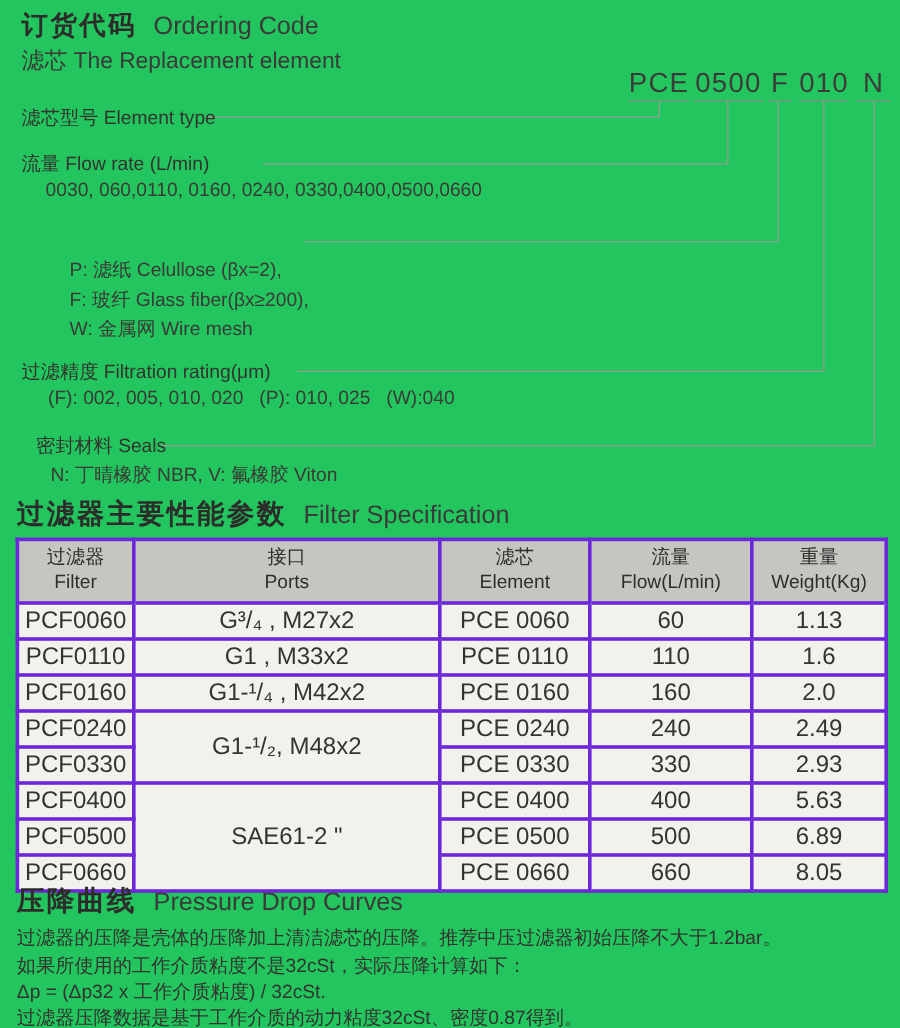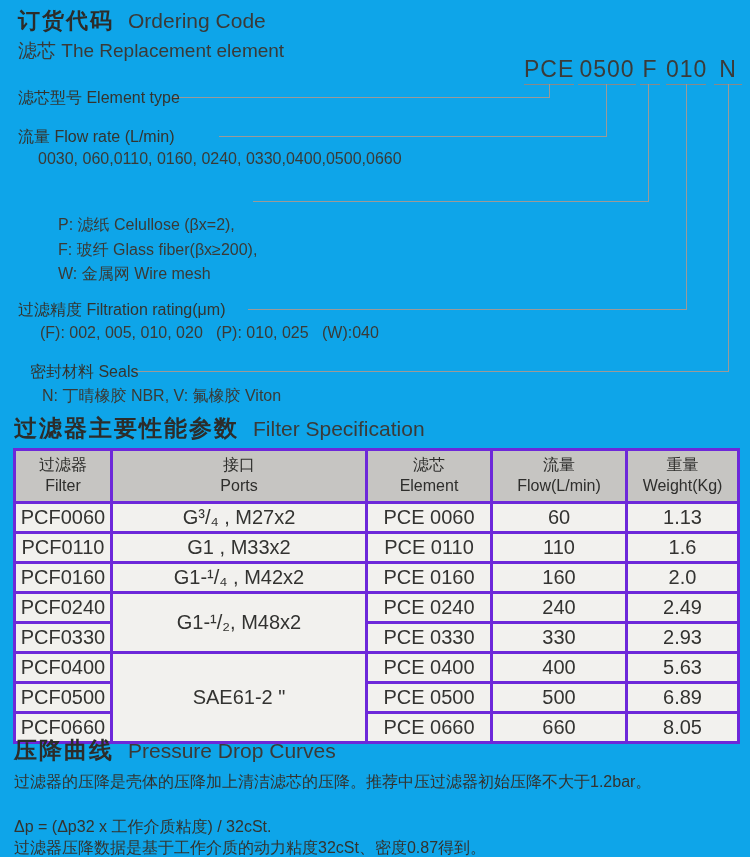--- a/index.html
+++ b/index.html
@@ -1,19 +1,19 @@
 <!DOCTYPE html>
 <html><head>
 <meta charset="utf-8">
 <style>
   html,body{margin:0;padding:0;}
   #page{
     position:relative;
     width:750px;height:857px;
-    background:#0ea5e9;
+    background:#22c55e;
     font-family:"Liberation Sans","DejaVu Sans",sans-serif;
     color:#30302e;
     overflow:hidden;
   }
   .abs{position:absolute;}
   
   .h-zh{font-weight:bold;font-size:22px;letter-spacing:2px;color:#2c2c2a;}
   .h-en{font-size:21px;color:#3a3a38;margin-left:14px;letter-spacing:0px;}
   .subtitle{font-size:19px;color:#3a3a38;}
   
@@ -182,16 +182,17 @@
         <td>8.05</td>
       </tr>
     </tbody>
   </table>
 
   <div class="abs" style="left:14px;top:735px;">
     <span class="h-zh" style="font-size:23px;">压降曲线</span><span class="h-en">Pressure Drop Curves</span>
   </div>
 
   <div class="para" style="top:772px;">过滤器的压降是壳体的压降加上清洁滤芯的压降。推荐中压过滤器初始压降不大于1.2bar。</div>
+  <div class="para" style="top:795px;">如果所使用的工作介质粘度不是32cSt，实际压降计算如下：</div>
   <div class="para" style="top:817px;">Δp = (Δp32 x 工作介质粘度) / 32cSt.</div>
   <div class="para" style="top:838px;">过滤器压降数据是基于工作介质的动力粘度32cSt、密度0.87得到。</div>
 
 </div>
 
 </body></html>

